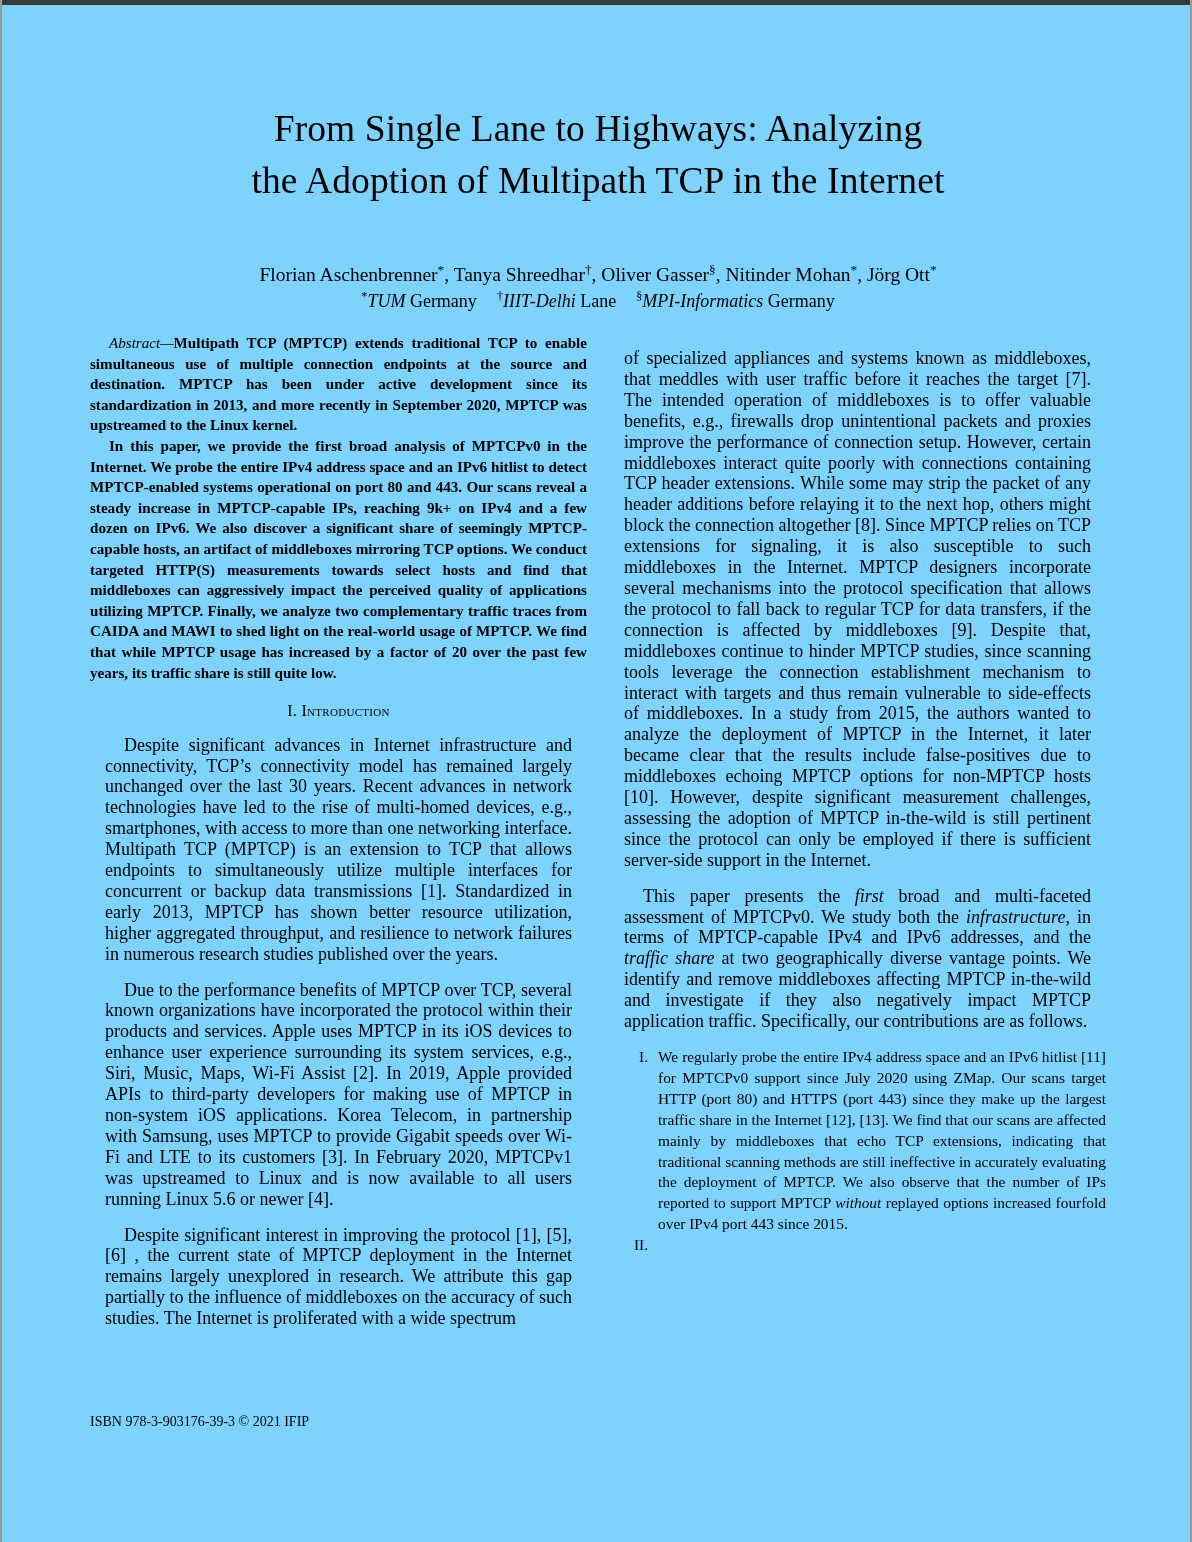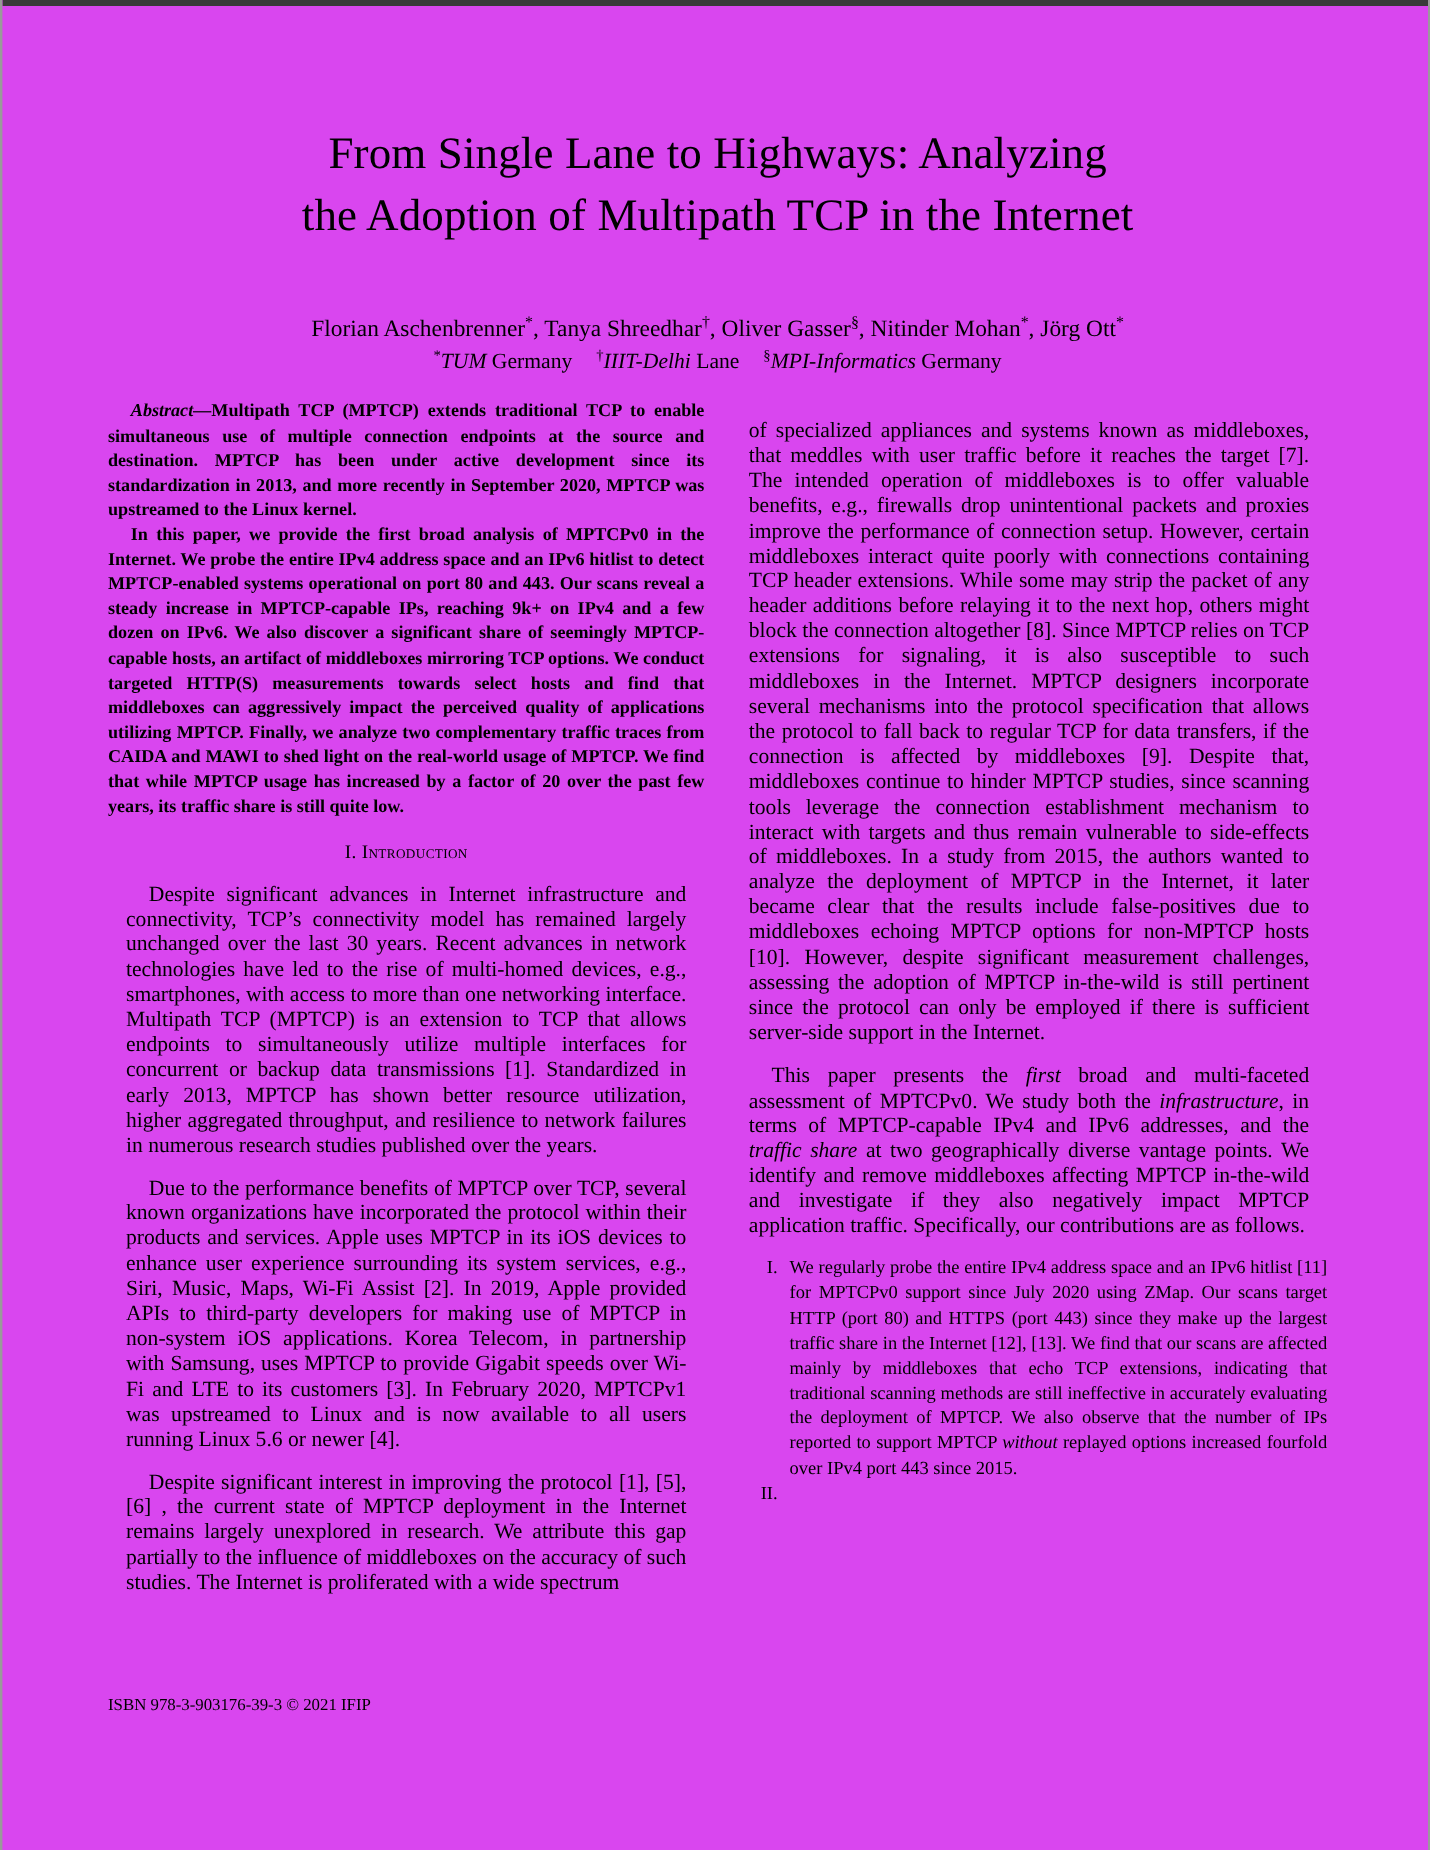--- a/index.html
+++ b/index.html
@@ -8,21 +8,21 @@
     background: #ffffff;
   }
   body {
     font-family: "Liberation Serif", "DejaVu Serif", serif;
     color: #000000;
   }
   #page {
     position: relative;
     width: 1192px;
     height: 1542px;
-    background: #d946ef;
+    background: #7dd3fc;
     box-sizing: border-box;
     border-left: 2px solid #9a9a9a;
     border-right: 2px solid #9a9a9a;
     overflow: hidden;
   }
   #topbar {
     position: absolute;
     top: 0; left: 0;
     width: 1192px;
     height: 5px;
@@ -97,21 +97,21 @@
   p.abstract {
     margin: 0;
     font-size: 15.1px;
     line-height: 20.6px;
     font-weight: bold;
     text-align: justify;
     text-indent: 19px;
   }
   .abstract-head {
     font-style: italic;
-    font-weight: bold;
+    font-weight: normal;
   }
 
   h2.section {
     margin: 18.5px 0 4.5px 0;
     text-align: center;
     font-size: 16px;
     font-weight: normal;
     font-variant: small-caps;
     letter-spacing: 0.3px;
   }

